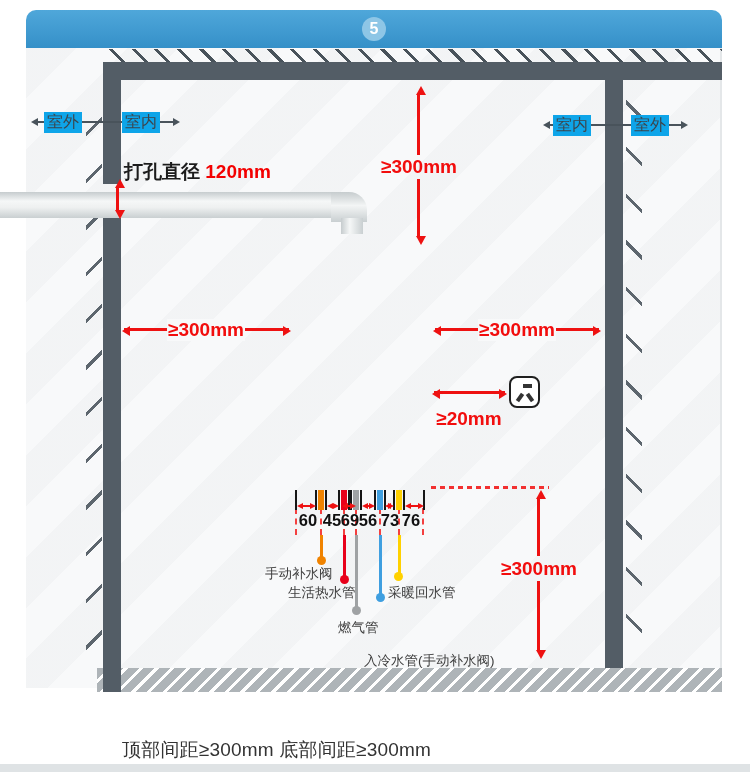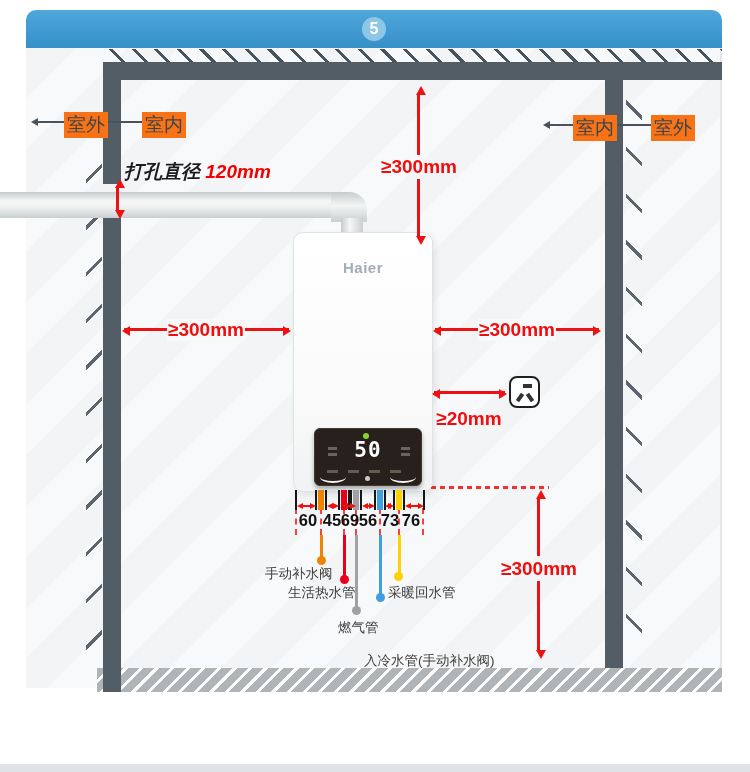--- a/index.html
+++ b/index.html
@@ -44,21 +44,21 @@
   .ha.small::after{top:-4px;border-top-width:3px;border-bottom-width:3px;border-left-width:6px;}
 
   .va{position:absolute;width:0;border-left:3px solid;color:#ee1111;z-index:4;}
   .va.up::before{content:'';position:absolute;left:-4px;top:-9px;width:0;height:0;
        border-left:5px solid transparent;border-right:5px solid transparent;border-bottom:9px solid;}
   .va.down::after{content:'';position:absolute;left:-4px;bottom:-9px;width:0;height:0;
        border-left:5px solid transparent;border-right:5px solid transparent;border-top:9px solid;}
 
   .red-txt{position:absolute;color:#f20d0d;font-weight:bold;font-size:19px;text-align:center;z-index:5;}
   .mask{background:#f8f9fa;}
-  .env-lbl{position:absolute;font-size:19px;color:#3c454c;background:#f97316;padding:0 3px;z-index:5;margin-left:20px;}
+  .env-lbl{position:absolute;font-size:16px;color:#3c454c;background:#0ea5e9;padding:0 3px;z-index:5;}
 
   .vdash{position:absolute;width:0;border-left:2px dashed #f34040;top:508px;height:27px;z-index:3;}
   .hdash{position:absolute;height:4px;
        background:repeating-linear-gradient(90deg,#ee1111 0 9px,transparent 9px 14px);}
   .hdash2{position:absolute;height:3px;
        background:repeating-linear-gradient(90deg,#f23030 0 5px,transparent 5px 9px);}
 
   
   .pipe-h{position:absolute;left:0;top:192px;width:340px;height:26px;z-index:2;
        background:linear-gradient(180deg,#c6ccce,#f5f7f7 35%,#eef0f0 60%,#c9cfd1);}
@@ -93,21 +93,21 @@
   .pline{position:absolute;width:3px;top:535px;z-index:3;}
   .dot{position:absolute;width:9px;height:9px;border-radius:50%;z-index:3;}
   .plabel{position:absolute;font-size:13.5px;color:#3d3d3d;white-space:nowrap;z-index:3;}
 
   
   .socket{position:absolute;left:509px;top:376px;width:31px;height:32px;box-sizing:border-box;
        border:2.5px solid #1f1f1f;border-radius:8px;background:#fff;z-index:4;}
   .slot{position:absolute;background:#333;}
   .socket-txt{position:absolute;left:548px;top:378px;font-size:16px;color:#222;line-height:1.2;z-index:4;}
 
-  .hole-lbl{position:absolute;left:124px;top:159px;font-size:19px;font-weight:bold;color:#1c1c1c;z-index:5;white-space:nowrap;font-style:italic;}
+  .hole-lbl{position:absolute;left:124px;top:159px;font-size:19px;font-weight:bold;color:#1c1c1c;z-index:5;white-space:nowrap;}
   .hole-lbl .val{color:#f30000;}
 
   .note{position:absolute;color:#333;font-size:19px;letter-spacing:0.2px;white-space:nowrap;}
   .bstrip{position:absolute;left:0;top:764px;width:750px;height:8px;background:#dfe3e5;}
 </style>
 </head>
 <body>
 
 <div id="page">
 
@@ -143,33 +143,20 @@
   <div class="hdash" style="left:18px;top:209px;width:85px;"></div>
 
   <div class="pipe-h"></div>
   <div class="pipe-elbow"></div>
   <div class="pipe-flue"></div>
 
   <div class="va up" style="left:417px;top:95px;height:60px;"></div>
   <div class="red-txt" style="left:381px;top:156px;width:76px;">≥300mm</div>
   <div class="va down" style="left:417px;top:179px;height:57px;"></div>
 
-  <div class="boiler">
-    <div class="brand">Haier</div>
-    <div class="display">
-      <div class="dsp-green"></div>
-      <div class="dsp-val">50</div>
-      <div class="dsp-mark" style="left:13px;top:18px;"></div>
-      <div class="dsp-mark" style="right:11px;top:18px;"></div>
-      <div class="dsp-row"></div>
-      <div class="dsp-arc" style="left:5px;"></div>
-      <div class="dsp-arc" style="right:5px;"></div>
-      <div class="dsp-pwr"></div>
-    </div>
-  </div>
 
   <div class="tick" style="left:295px;"></div>
   <div class="tick" style="left:423px;"></div>
   <div class="stub" style="left: 315px; background-color: rgb(240, 131, 0);"></div>
   <div class="stub" style="left: 338px; background-color: rgb(232, 0, 26);"></div>
   <div class="stub" style="left: 350px; background-color: rgb(159, 162, 164);"></div>
   <div class="stub" style="left: 374px; background-color: rgb(63, 159, 224);"></div>
   <div class="stub" style="left: 393px; background-color: rgb(255, 209, 0);"></div>
 
   <div class="ha small" style="left:299px;top:505px;width:15px;"></div>
@@ -222,15 +209,16 @@
     <div class="slot" style="left:12px;top:6px;width:9px;height:4px;"></div>
     <div class="slot" style="left:7px;top:15px;width:4px;height:9px;transform:rotate(35deg);"></div>
     <div class="slot" style="left:17px;top:15px;width:4px;height:9px;transform:rotate(-35deg);"></div>
   </div>
 
   <div class="hdash2" style="left:431px;top:486px;width:118px;"></div>
   <div class="va up" style="left:537px;top:499px;height:57px;"></div>
   <div class="red-txt" style="left:501px;top:558px;width:76px;">≥300mm</div>
   <div class="va down" style="left:537px;top:581px;height:69px;"></div>
 
+  <div class="note" style="left:122px;top:737px;">顶部间距≥300mm  底部间距≥300mm</div>
 
   <div class="bstrip"></div>
 </div>
 
 </body></html>

